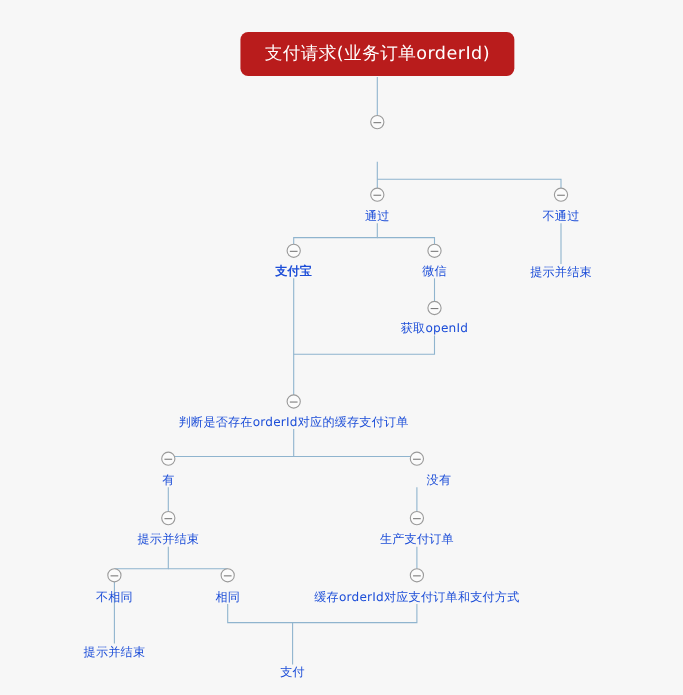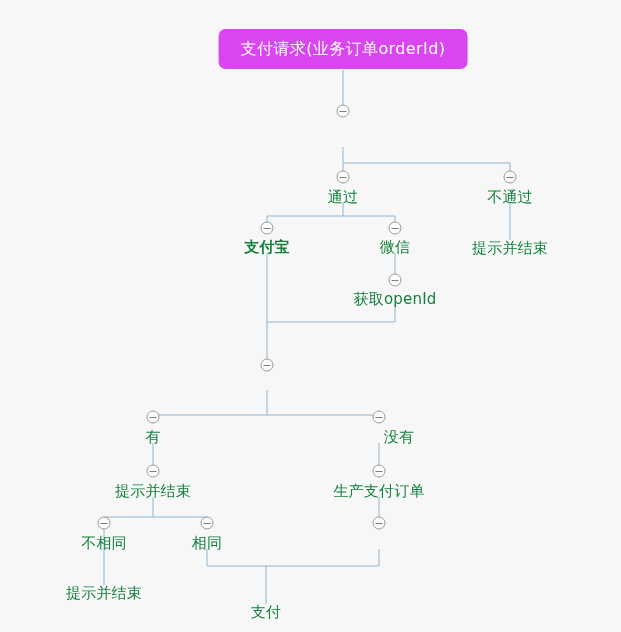--- a/index.html
+++ b/index.html
@@ -26,27 +26,27 @@
     left: 0;
     top: 0;
     width: 621px;
     height: 632px;
     pointer-events: none;
   }
   .node {
     position: absolute;
     transform: translate(-50%, -50%);
     white-space: nowrap;
-    color: #15803d;
-    font-size: 15px;
+    color: #1d4ed8;
+    font-size: 11px;
     line-height: 18px;
     letter-spacing: 0.2px;
   }
   .node.root {
-    background: #d946ef;
+    background: #b91c1c;
     color: #ffffff;
     font-size: 16px;
     line-height: 22px;
     padding: 9px 22px;
     border-radius: 7px;
     letter-spacing: 0.4px;
   }
   .node.box {
     background: #eef4f9;
     border: 1px solid #9dbdd6;
@@ -107,29 +107,31 @@
     <div class="toggle" style="left: 343px; top: 177px;"></div>
     <div class="node" style="left: 510px; top: 197px;">不通过</div>
     <div class="toggle" style="left: 510px; top: 177px;"></div>
     <div class="node" style="left: 510px; top: 248px;">提示并结束</div>
     <div class="node" style="left: 267px; top: 247px; font-weight: bold;">支付宝</div>
     <div class="toggle" style="left: 267px; top: 228px;"></div>
     <div class="node" style="left: 395px; top: 247px;">微信</div>
     <div class="toggle" style="left: 395px; top: 228px;"></div>
     <div class="node" style="left: 395px; top: 299px;">获取openId</div>
     <div class="toggle" style="left: 395px; top: 280px;"></div>
+    <div class="node" style="left: 267px; top: 384px;">判断是否存在orderId对应的缓存支付订单</div>
     <div class="toggle" style="left: 267px; top: 365px;"></div>
     <div class="node" style="left: 153px; top: 437px;">有</div>
     <div class="toggle" style="left: 153px; top: 417px;"></div>
     <div class="node" style="left: 379px; top: 437px; margin-left: 20px;">没有</div>
     <div class="toggle" style="left: 379px; top: 417px;"></div>
     <div class="node" style="left: 153px; top: 491px;">提示并结束</div>
     <div class="toggle" style="left: 153px; top: 471px;"></div>
     <div class="node" style="left: 379px; top: 491px;">生产支付订单</div>
     <div class="toggle" style="left: 379px; top: 471px;"></div>
     <div class="node" style="left: 104px; top: 543px;">不相同</div>
     <div class="toggle" style="left: 104px; top: 523px;"></div>
     <div class="node" style="left: 207px; top: 543px;">相同</div>
     <div class="toggle" style="left: 207px; top: 523px;"></div>
+    <div class="node" style="left: 379px; top: 543px;">缓存orderId对应支付订单和支付方式</div>
     <div class="toggle" style="left: 379px; top: 523px;"></div>
     <div class="node" style="left: 104px; top: 593px;">提示并结束</div>
     <div class="node" style="left: 266px; top: 612px;">支付</div>
   </div>
 
 </body></html>

